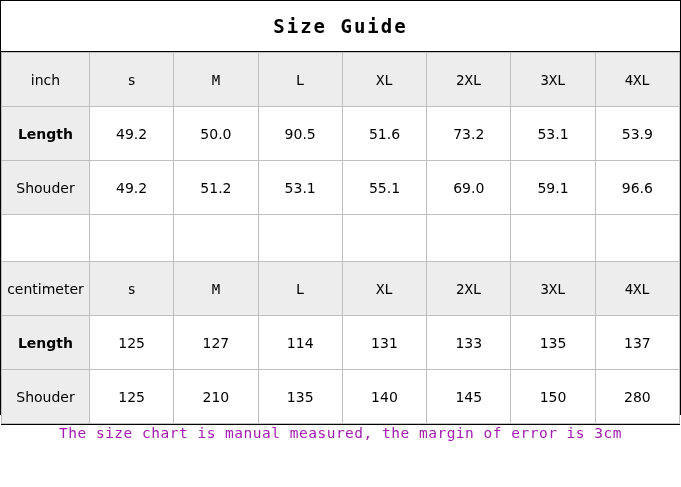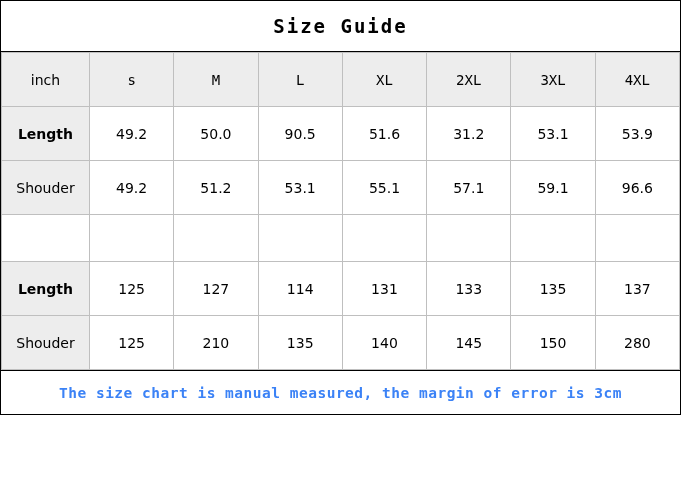--- a/index.html
+++ b/index.html
@@ -79,22 +79,22 @@
     border-right: 1px solid #bfbfbf;
   }
   .footer {
     flex: 1;
     display: flex;
     align-items: center;
     justify-content: center;
     border-top: 1px solid #000000;
     font-family: "DejaVu Sans Mono", monospace;
     font-size: 14.5px;
-    font-weight: bold;
-    color: #3b82f6;
+    font-weight: normal;
+    color: #a21caf;
     letter-spacing: 0.5px;
   }
   .col-first { width: 88px; }
 </style>
 </head>
 <body>
 
 <div class="sheet">
 
   <div class="title">Size Guide</div>
@@ -122,47 +122,57 @@
         <td class="headcell">3XL</td>
         <td class="headcell">4XL</td>
       </tr>
 
       <tr>
         <td class="rowlabel bold">Length</td>
         <td class="value">49.2</td>
         <td class="value">50.0</td>
         <td class="value">90.5</td>
         <td class="value">51.6</td>
-        <td class="value">31.2</td>
+        <td class="value">73.2</td>
         <td class="value">53.1</td>
         <td class="value">53.9</td>
       </tr>
 
       <tr>
         <td class="rowlabel">Shouder</td>
         <td class="value">49.2</td>
         <td class="value">51.2</td>
         <td class="value">53.1</td>
         <td class="value">55.1</td>
-        <td class="value">57.1</td>
+        <td class="value">69.0</td>
         <td class="value">59.1</td>
         <td class="value">96.6</td>
       </tr>
 
       <tr class="spacer">
         <td></td>
         <td></td>
         <td></td>
         <td></td>
         <td></td>
         <td></td>
         <td></td>
         <td></td>
       </tr>
 
+      <tr>
+        <td class="unitcell">centimeter</td>
+        <td class="headcell">s</td>
+        <td class="headcell">M</td>
+        <td class="headcell">L</td>
+        <td class="headcell">XL</td>
+        <td class="headcell">2XL</td>
+        <td class="headcell">3XL</td>
+        <td class="headcell">4XL</td>
+      </tr>
 
       <tr>
         <td class="rowlabel bold">Length</td>
         <td class="value">125</td>
         <td class="value">127</td>
         <td class="value">114</td>
         <td class="value">131</td>
         <td class="value">133</td>
         <td class="value">135</td>
         <td class="value">137</td>

